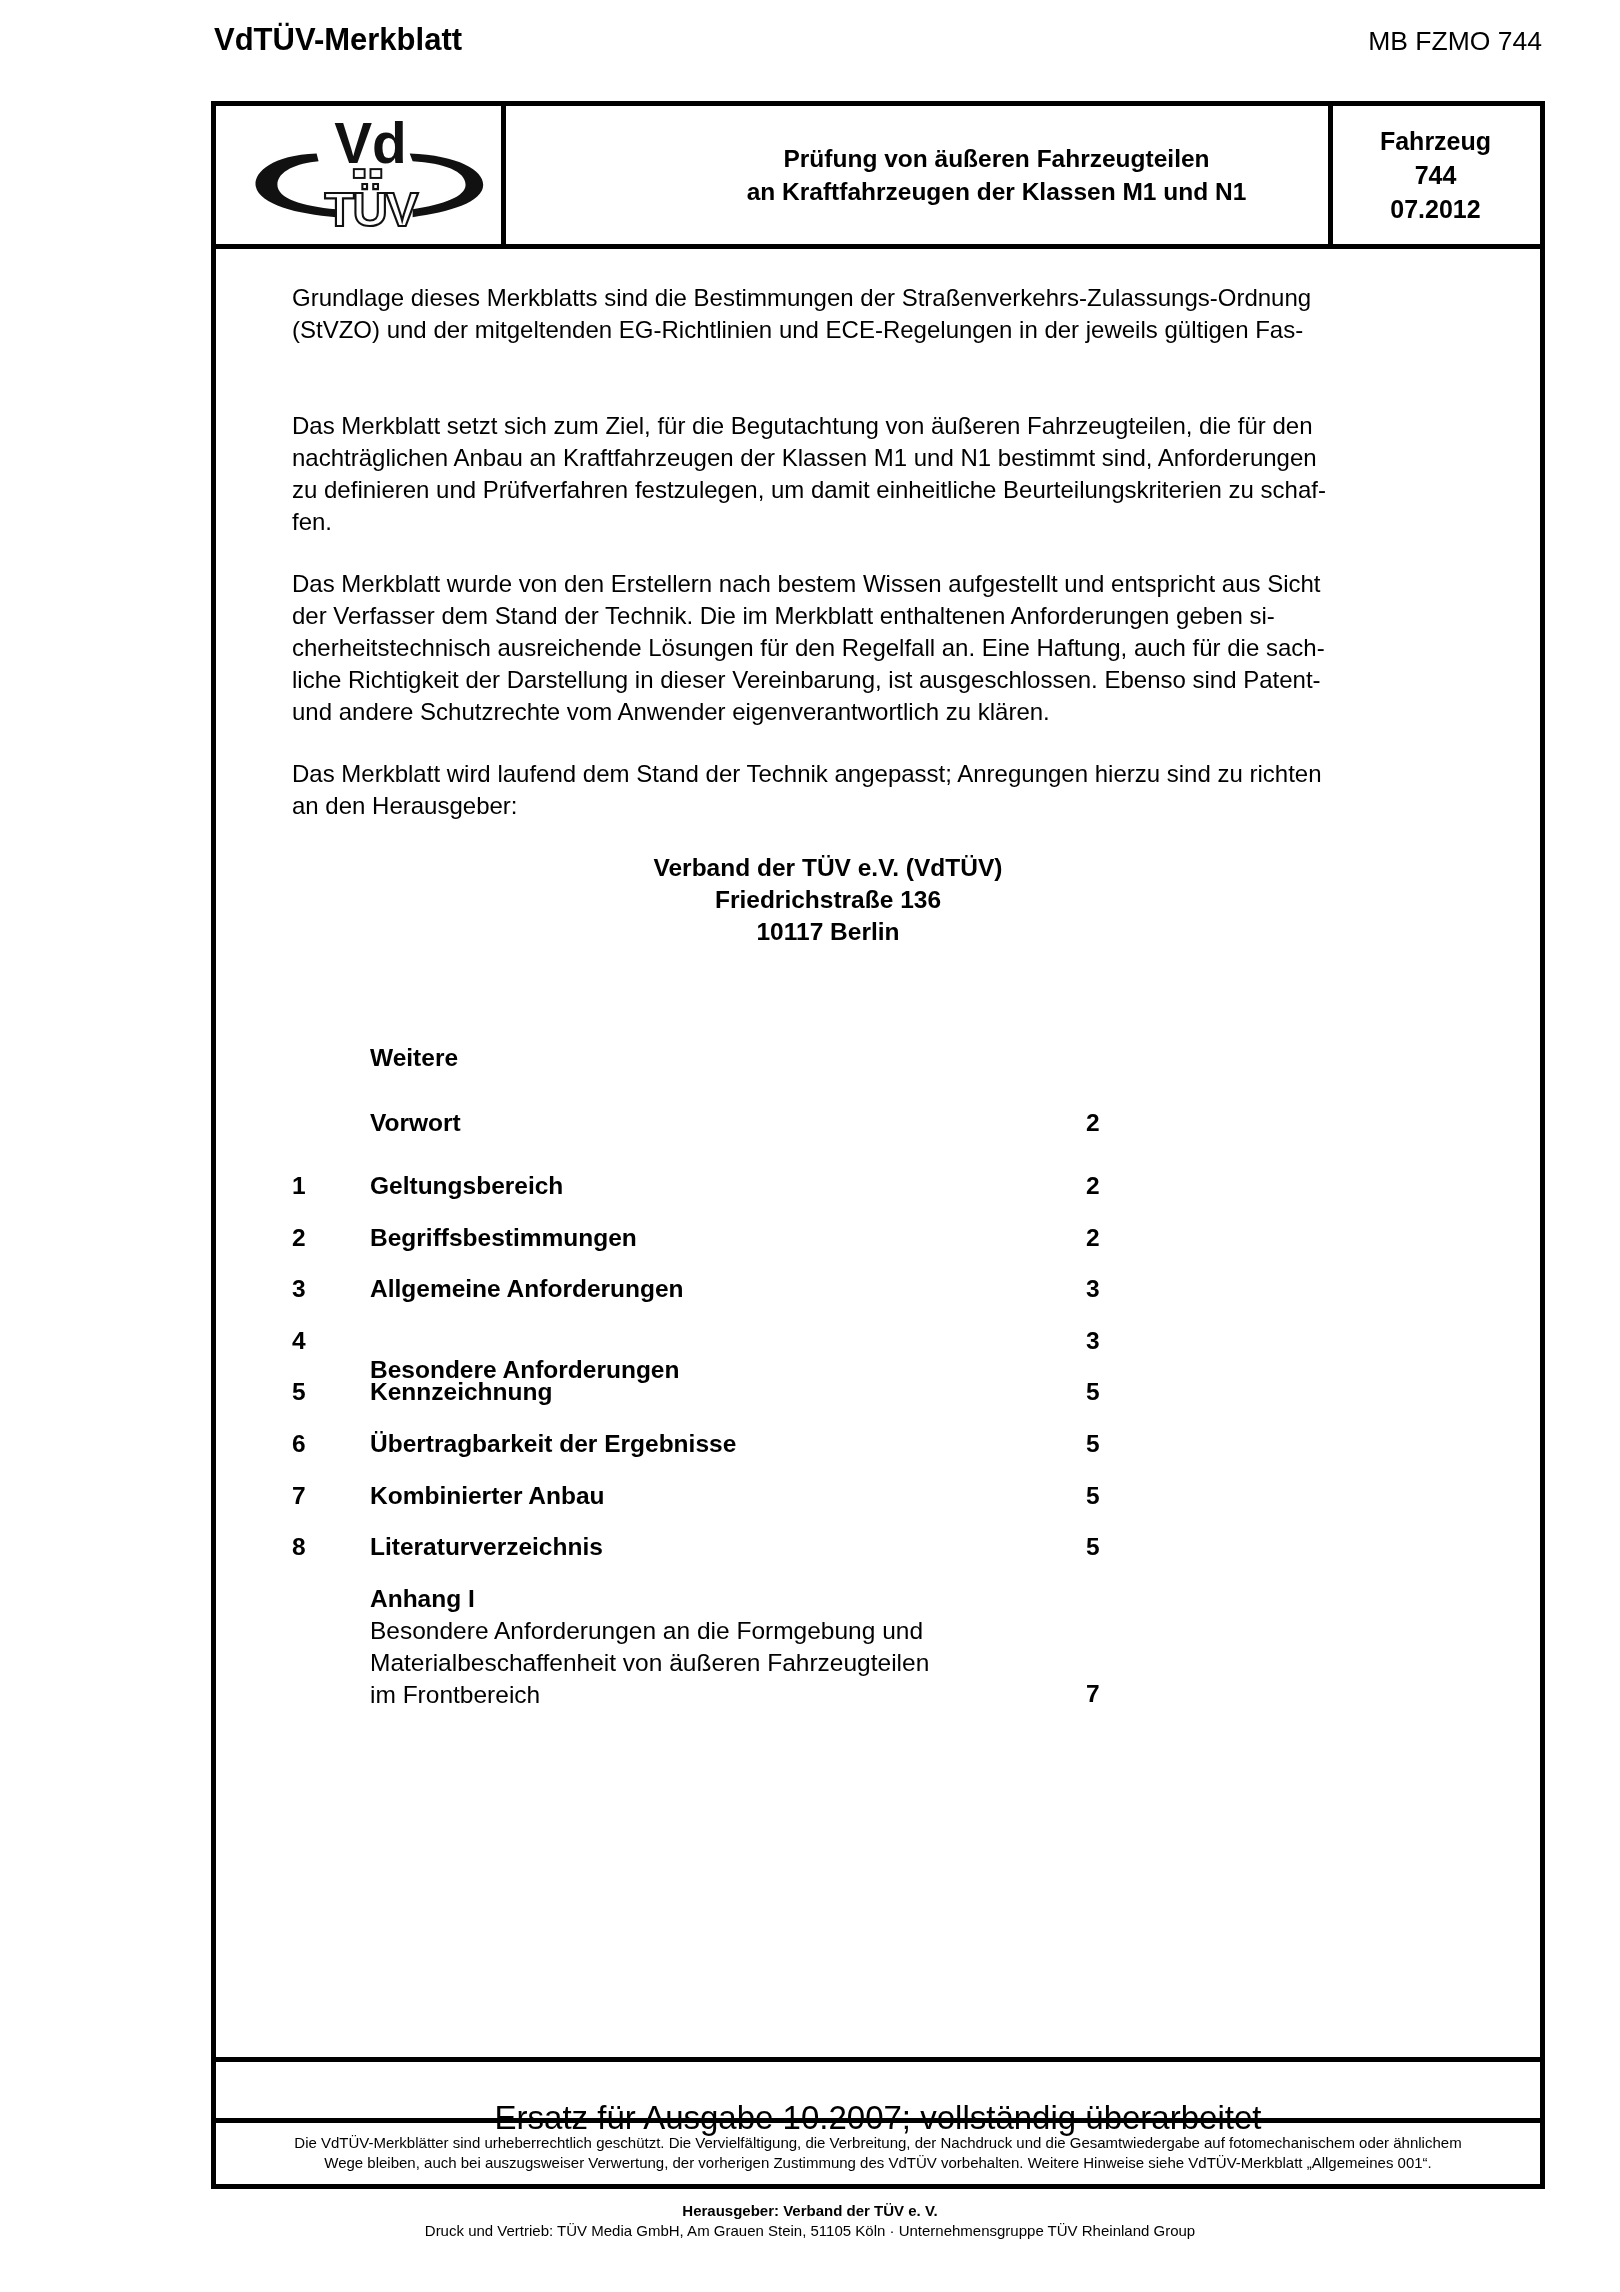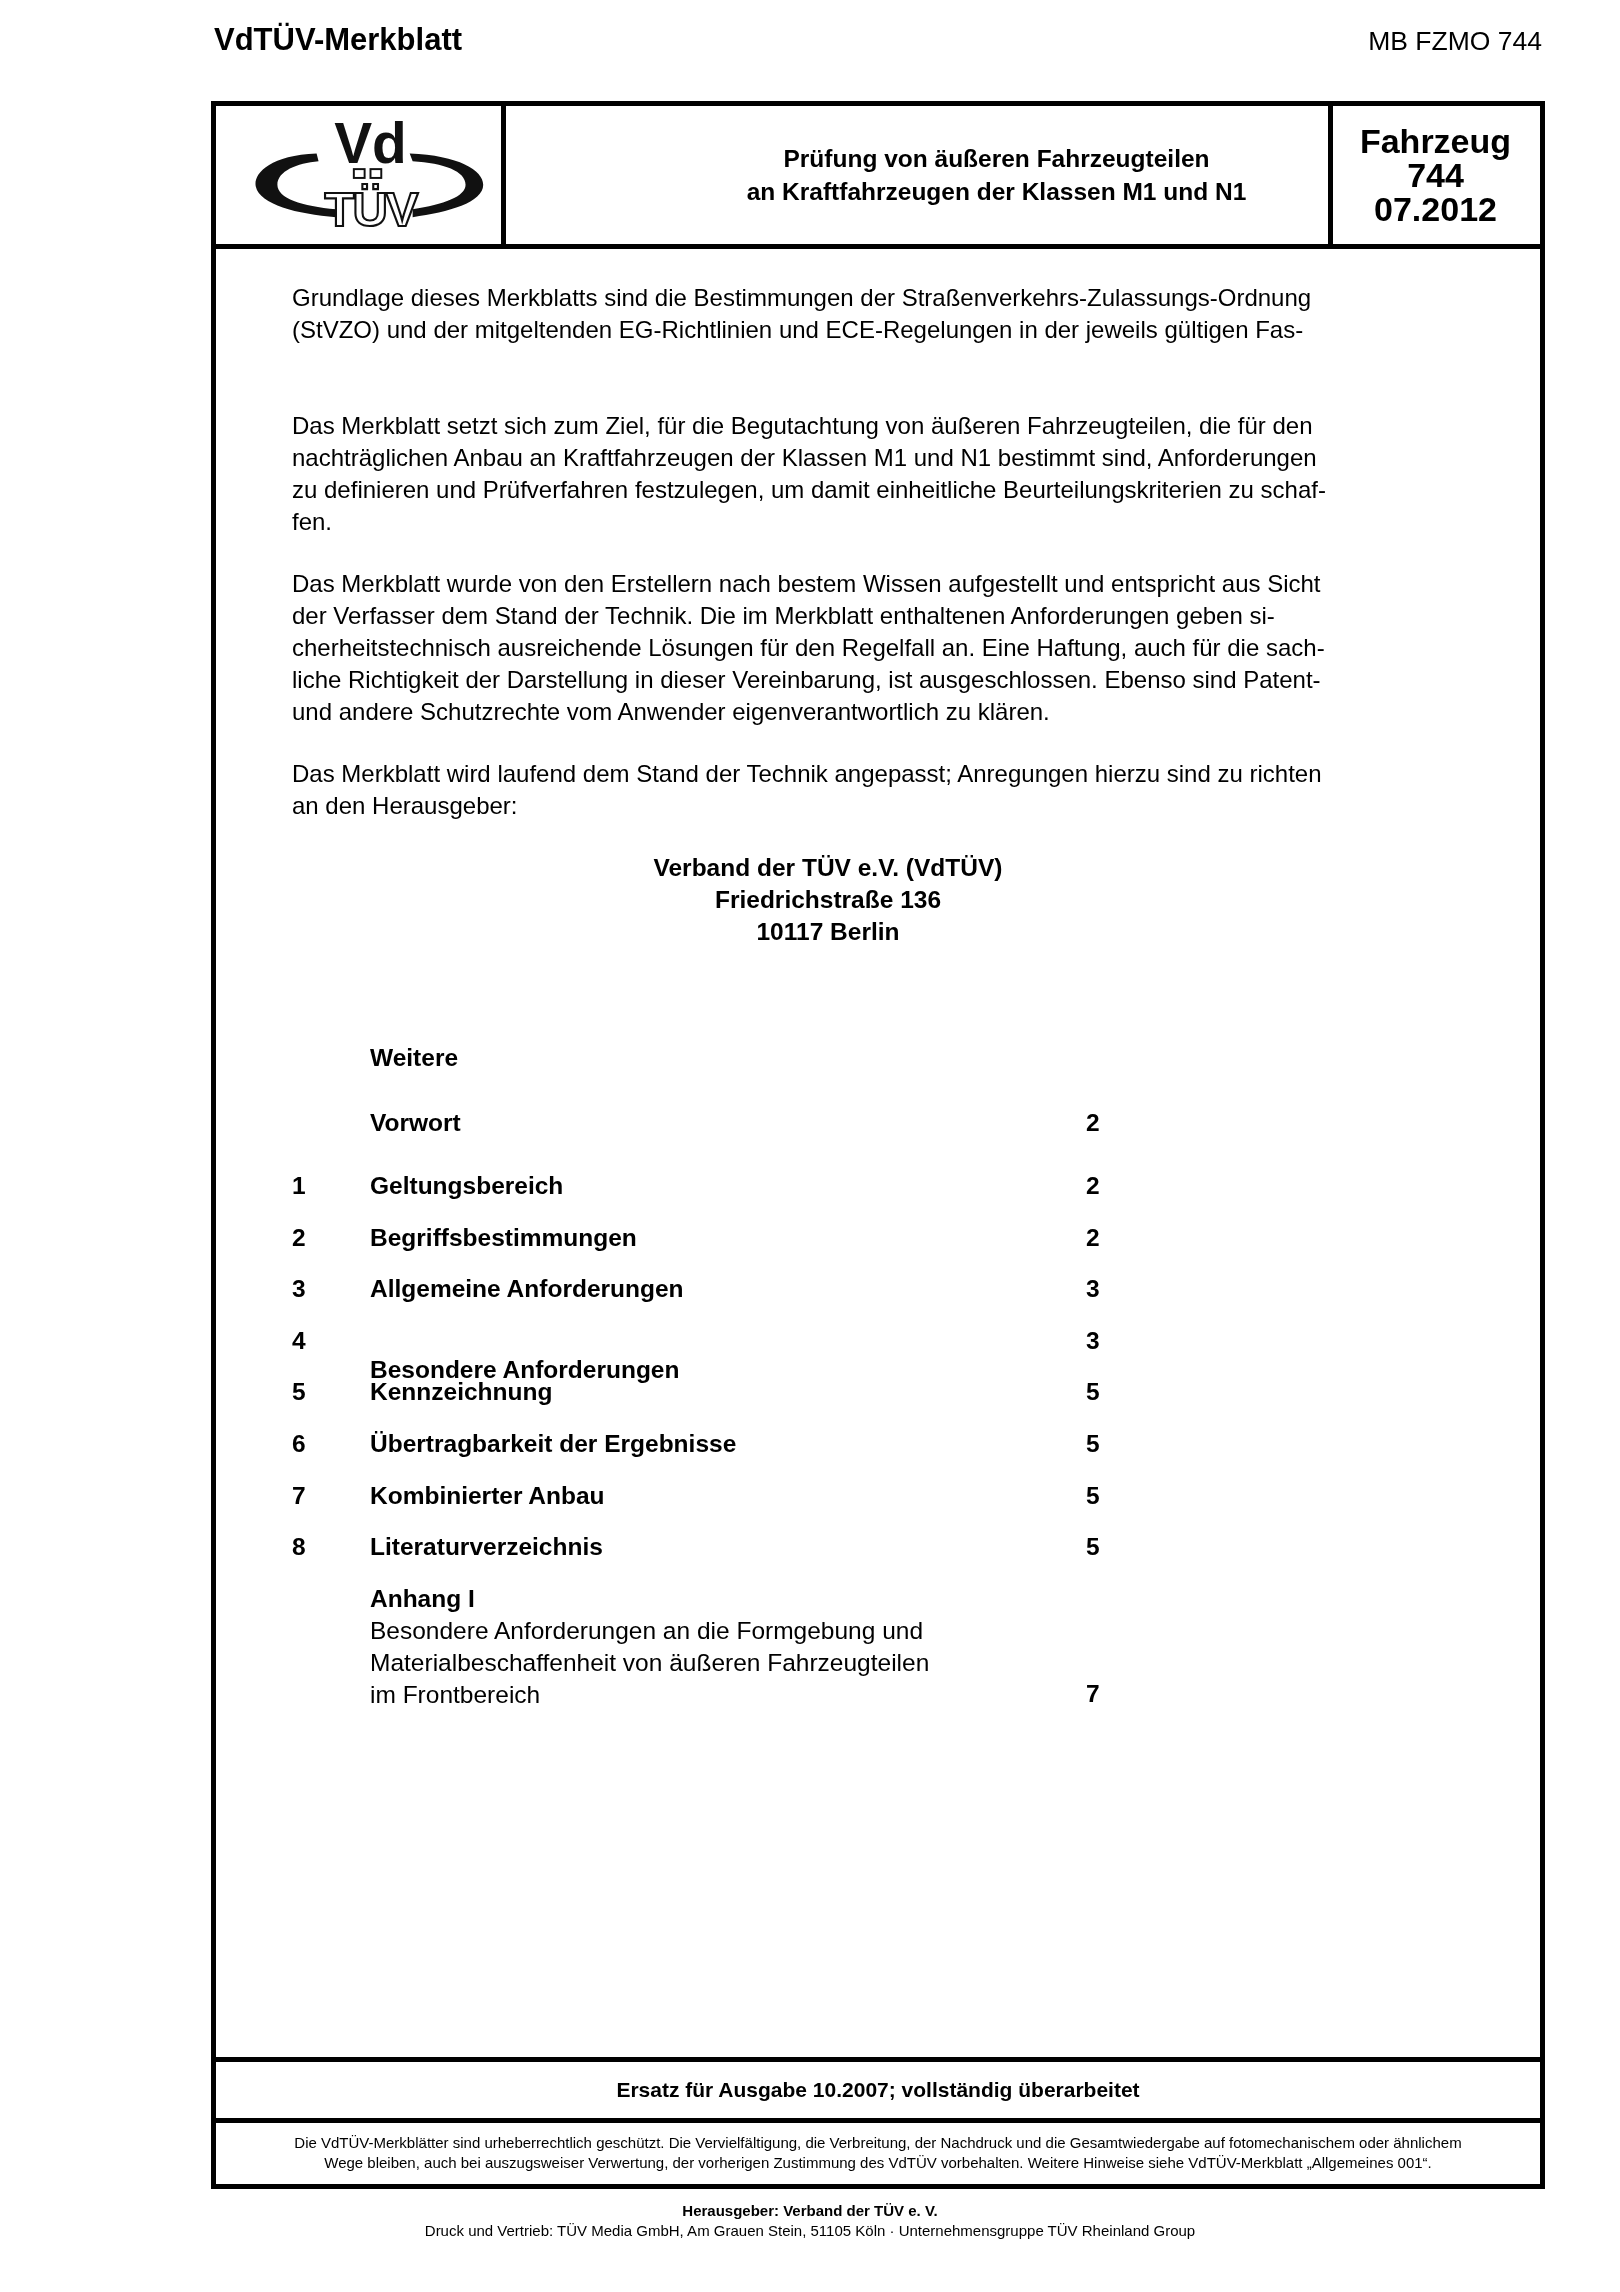--- a/index.html
+++ b/index.html
@@ -6,29 +6,29 @@
   body { width:1620px; height:2293px; position:relative; overflow:hidden;
          font-family:"Liberation Sans", sans-serif; color:#000; }
   .abs { position:absolute; }
   .doc-title { left:214px; top:21.6px; font-size:31px; font-weight:bold; letter-spacing:0px; }
   .doc-code { right:78px; top:25.5px; font-size:26.5px; }
   .frame { left:211px; top:101px; width:1334px; height:2088px; border:5.9px solid #000; box-sizing:border-box; }
   .hline { position:absolute; left:0; right:0; height:4.9px; background:#000; }
   .vline { position:absolute; top:0; width:4.9px; background:#000; }
   .cell { position:absolute; display:flex; align-items:center; justify-content:center; text-align:center; }
   .hdr-title { font-size:24.5px; font-weight:bold; line-height:33px; }
-  .hdr-meta { font-size:34px; font-weight:bold; line-height:34px; }
+  .hdr-meta { font-size:25px; font-weight:bold; line-height:34px; }
   .para { position:absolute; left:292px; width:1176px; font-size:24px; line-height:32px; }
   .addr { position:absolute; left:0; width:1620px; text-align:center; font-size:24.5px; font-weight:bold; line-height:32px;padding-left:18px; }
   .toc-num, .toc-label, .toc-page { position:absolute; font-size:24.5px; font-weight:bold; line-height:31px; }
   .toc-num { left:292px; }
   .toc-label { left:370px; }
   .toc-page { left:1086px; }
   .toc-desc { position:absolute; left:370px; font-size:24.5px; line-height:32px; }
-  .ersatz { font-size:21px; font-weight:bold; }
+  .ersatz { font-size:33px; font-weight:normal;margin-top:28px; }
   .copyright { font-size:15px; line-height:19.6px; }
   .publisher { position:absolute; left:0; width:1620px; text-align:center; font-size:15px; line-height:19.6px; }
 </style>
 </head>
 <body>
 
 <div class="abs doc-title">VdTÜV-Merkblatt</div>
 <div class="abs doc-code">MB FZMO 744</div>
 
 <div class="abs frame">

